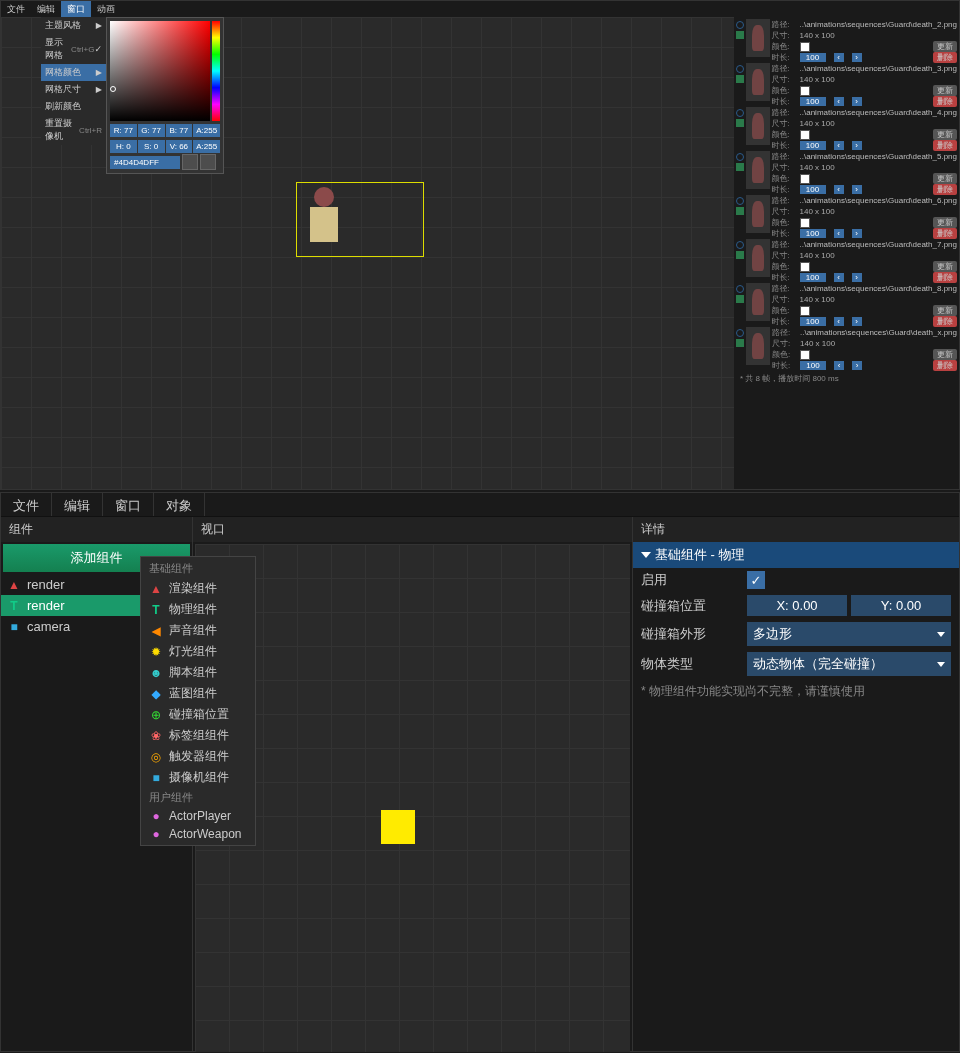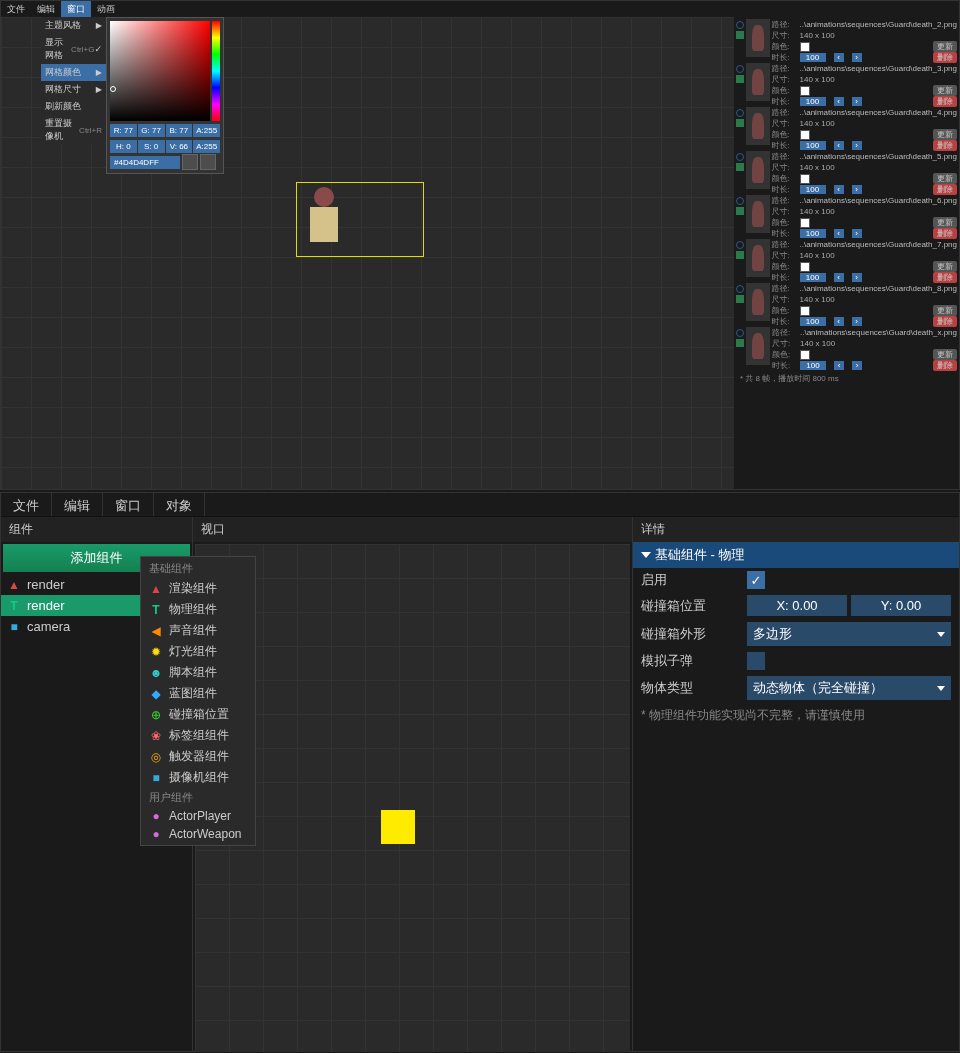--- a/index.html
+++ b/index.html
@@ -477,24 +477,20 @@
         <div class="num-input">Y: 0.00</div>
       </div>
       <div class="prop-row">
         <div class="prop-label">碰撞箱外形</div>
         <div class="dropdown">
           <span>多边形</span>
           <span class="tri-down-sm"></span>
         </div>
       </div>
       <div class="prop-row">
-        <div class="prop-label">模拟子弹</div>
-        <div class="checkbox" style="background:#2a4a6a"></div>
-      </div>
-      <div class="prop-row">
         <div class="prop-label">物体类型</div>
         <div class="dropdown">
           <span>动态物体（完全碰撞）</span>
           <span class="tri-down-sm"></span>
         </div>
       </div>
       <div class="note">* 物理组件功能实现尚不完整，请谨慎使用</div>
     </div>
   </div>
 </div>

